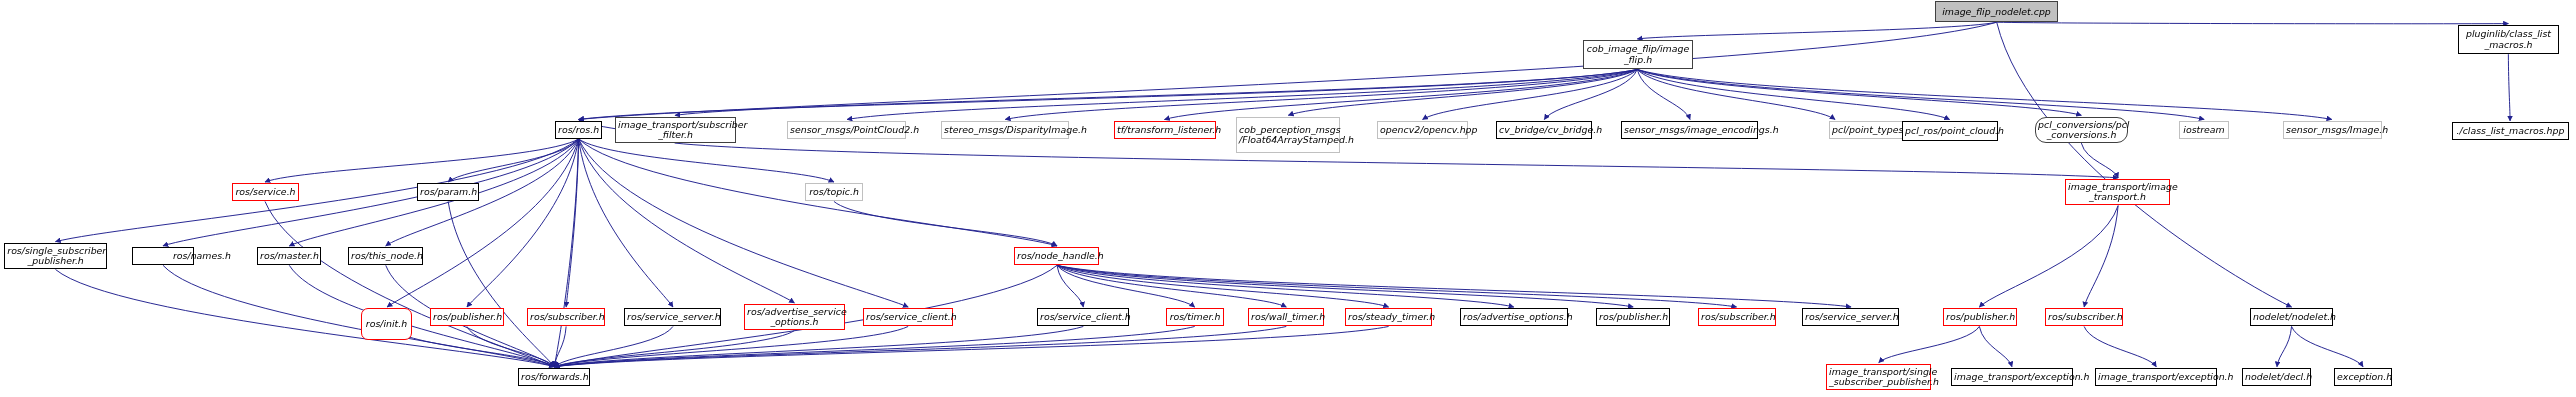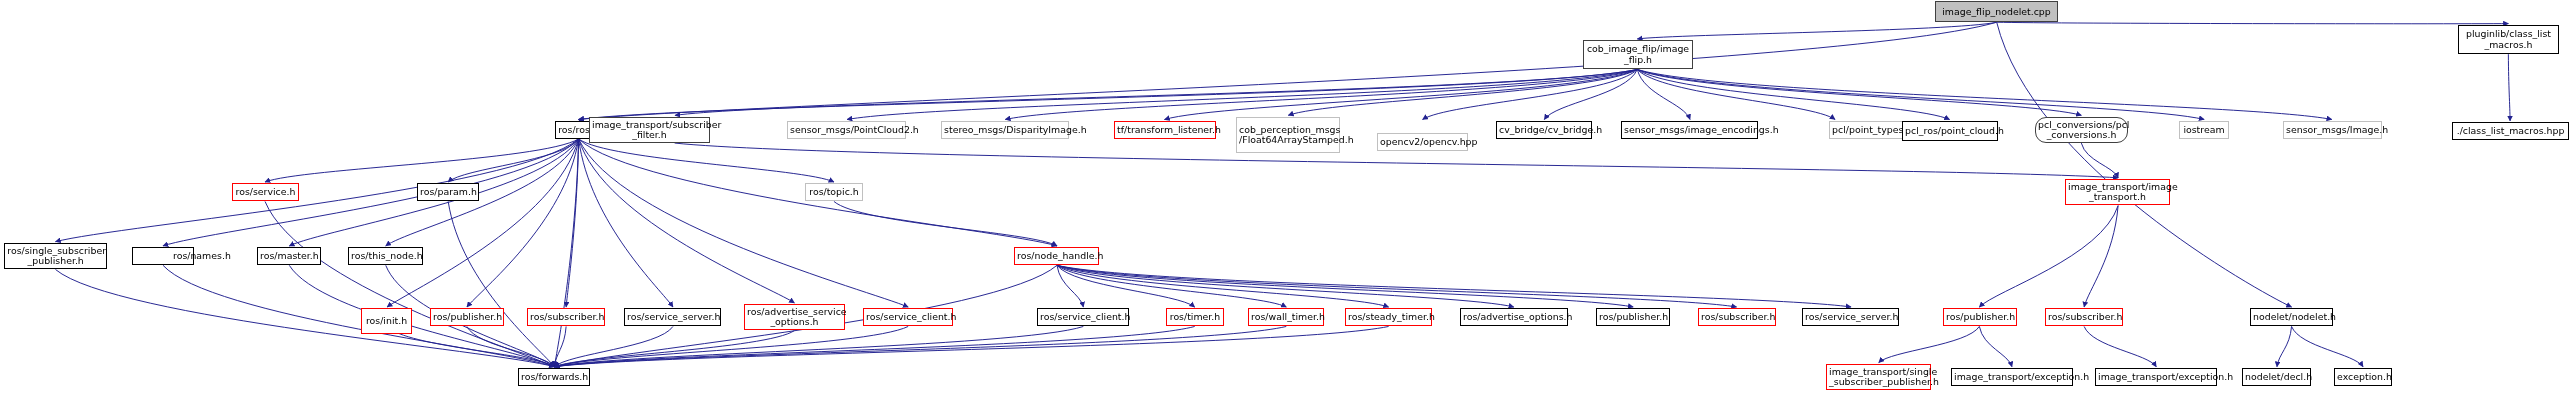--- a/index.html
+++ b/index.html
@@ -1,17 +1,17 @@
 <!DOCTYPE html>
 <html style="font-size:11px"><head>
 <meta charset="utf-8">
 <style>
   html,body{margin:0;padding:0;background:#ffffff;}
   #graph{position:relative;width:2576px;height:398px;overflow:hidden;
-         font-family:"DejaVu Sans","Liberation Sans",sans-serif;background:#fff;}
+         font-family:"DejaVu Sans","Liberation Sans",sans-serif;background:#fff;font-style:italic;}
   #edges{position:absolute;left:0;top:0;width:2576px;height:398px;}
   .node{position:absolute;box-sizing:border-box;display:flex;align-items:center;
         justify-content:center;text-align:center;line-height:1.08;
         font-size:9.4px;color:#000;background:#ffffff;
         border:0.7px solid #c0c0c0;white-space:pre-line;padding:0 2.1px;}
   .node.blk{border:1.1px solid #000000;}
   .node.red{border:1.1px solid #ff0000;}
   .node.root{background:#c0c0c0;border:1.1px solid #404040;}
   .node.thick{border:1.1px solid #404040;}
   .node span{display:block;width:100%;}
@@ -100,48 +100,48 @@
       </g>
   </svg>
   <div id="node-layer">
       <div class="node root" style="left: 1935px; top: 1.4px; width: 123px; height: 21px;"><span>image_flip_nodelet.cpp</span></div>
       <div class="node thick" style="left: 1583px; top: 40px; width: 110px; height: 29px;"><span>cob_image_flip/image
 _flip.h</span></div>
       <div class="node blk" style="left: 2458px; top: 25px; width: 101px; height: 29px;"><span>pluginlib/class_list
 _macros.h</span></div>
       <div class="node blk" style="left: 2452px; top: 122px; width: 117px; height: 18px;"><span>./class_list_macros.hpp</span></div>
       <div class="node blk" style="left: 555px; top: 121px; width: 47px; height: 18px;"><span>ros/ros.h</span></div>
-      <div class="node thick" style="left: 589px; top: 117px; width: 121px; height: 26px;"><span>image_transport/subscriber
+      <div class="node thick" style="left: 615px; top: 117px; width: 121px; height: 26px;"><span>image_transport/subscriber
 _filter.h</span></div>
       <div class="node " style="left: 787px; top: 121px; width: 119px; height: 18px;"><span>sensor_msgs/PointCloud2.h</span></div>
       <div class="node " style="left: 941px; top: 121px; width: 128px; height: 18px;"><span>stereo_msgs/DisparityImage.h</span></div>
       <div class="node red" style="left: 1114px; top: 121px; width: 102px; height: 18px;"><span>tf/transform_listener.h</span></div>
       <div class="node " style="left: 1236px; top: 117px; width: 104px; height: 36px;"><span>cob_perception_msgs
 /Float64ArrayStamped.h</span></div>
-      <div class="node " style="left: 1377px; top: 133px; width: 91px; height: 18px;"><span>opencv2/opencv.hpp</span></div>
+      <div class="node " style="left: 1377px; top: 121px; width: 91px; height: 18px;"><span>opencv2/opencv.hpp</span></div>
       <div class="node blk" style="left: 1496px; top: 121px; width: 96px; height: 18px;"><span>cv_bridge/cv_bridge.h</span></div>
       <div class="node blk" style="left: 1621px; top: 121px; width: 137px; height: 18px;"><span>sensor_msgs/image_encodings.h</span></div>
       <div class="node " style="left: 1796px; top: 121px; width: 78px; height: 18px; margin-left: 33px;"><span>pcl/point_types.h</span></div>
       <div class="node blk" style="left: 1902px; top: 121px; width: 96px; height: 20px;"><span>pcl_ros/point_cloud.h</span></div>
       <div class="node thick" style="left: 2035px; top: 117px; width: 93px; height: 26px; border-radius: 11px;"><span>pcl_conversions/pcl
 _conversions.h</span></div>
       <div class="node " style="left: 2179px; top: 121px; width: 50px; height: 18px; text-align: center;"><span>iostream</span></div>
       <div class="node " style="left: 2283px; top: 121px; width: 99px; height: 18px;"><span>sensor_msgs/Image.h</span></div>
       <div class="node red" style="left: 232px; top: 183px; width: 67px; height: 18px;"><span>ros/service.h</span></div>
       <div class="node blk" style="left: 417px; top: 183px; width: 62px; height: 18px;"><span>ros/param.h</span></div>
       <div class="node " style="left: 805px; top: 183px; width: 58px; height: 18px;"><span>ros/topic.h</span></div>
       <div class="node red" style="left: 2065px; top: 179px; width: 105px; height: 26px;"><span>image_transport/image
 _transport.h</span></div>
       <div class="node blk" style="left: 4.2px; top: 243px; width: 103px; height: 26px;"><span>ros/single_subscriber
 _publisher.h</span></div>
       <div class="node blk" style="left: 132px; top: 247px; width: 62px; height: 18px; padding-left: 40px;"><span>ros/names.h</span></div>
       <div class="node blk" style="left: 257px; top: 247px; width: 64px; height: 18px;"><span>ros/master.h</span></div>
       <div class="node blk" style="left: 348px; top: 247px; width: 75px; height: 18px;"><span>ros/this_node.h</span></div>
       <div class="node red" style="left: 1014px; top: 247px; width: 85px; height: 18px;"><span>ros/node_handle.h</span></div>
-      <div class="node red" style="left: 361px; top: 308px; width: 51px; height: 26px;"><span>ros/init.h</span></div>
+      <div class="node red" style="left: 361px; top: 308px; width: 51px; height: 32px; border-radius: 7px;"><span>ros/init.h</span></div>
       <div class="node red" style="left: 430px; top: 308px; width: 74px; height: 18px;"><span>ros/publisher.h</span></div>
       <div class="node red" style="left: 527px; top: 308px; width: 78px; height: 18px;"><span>ros/subscriber.h</span></div>
       <div class="node blk" style="left: 624px; top: 308px; width: 97px; height: 18px;"><span>ros/service_server.h</span></div>
       <div class="node red" style="left: 744px; top: 304px; width: 101px; height: 26px;"><span>ros/advertise_service
 _options.h</span></div>
       <div class="node red" style="left: 863px; top: 308px; width: 90px; height: 18px;"><span>ros/service_client.h</span></div>
       <div class="node blk" style="left: 1037px; top: 308px; width: 92px; height: 18px;"><span>ros/service_client.h</span></div>
       <div class="node red" style="left: 1166px; top: 308px; width: 58px; height: 18px;"><span>ros/timer.h</span></div>
       <div class="node red" style="left: 1248px; top: 308px; width: 76px; height: 18px;"><span>ros/wall_timer.h</span></div>
       <div class="node red" style="left: 1345px; top: 308px; width: 87px; height: 18px;"><span>ros/steady_timer.h</span></div>

